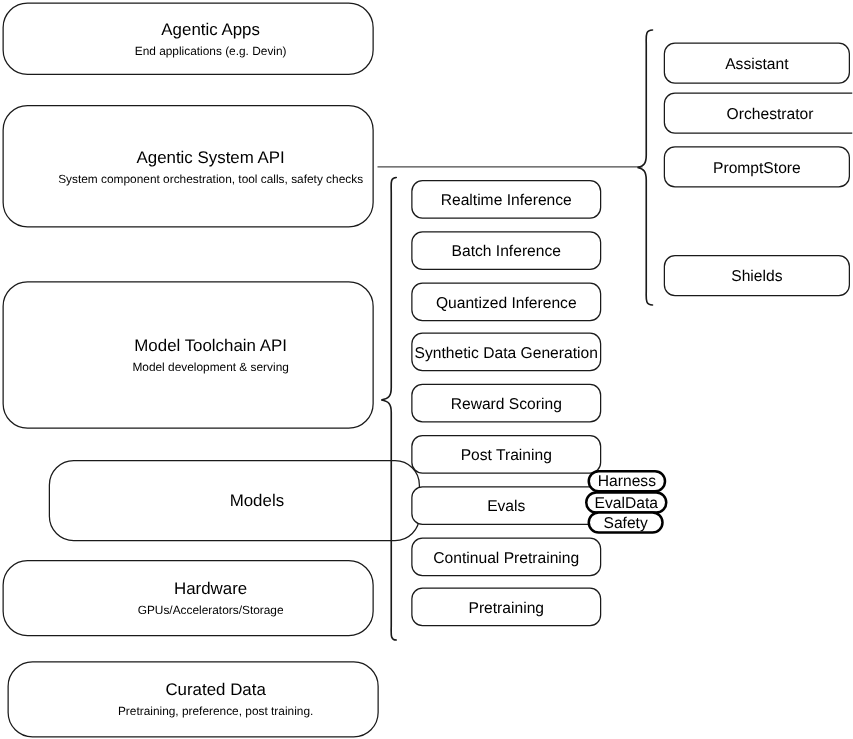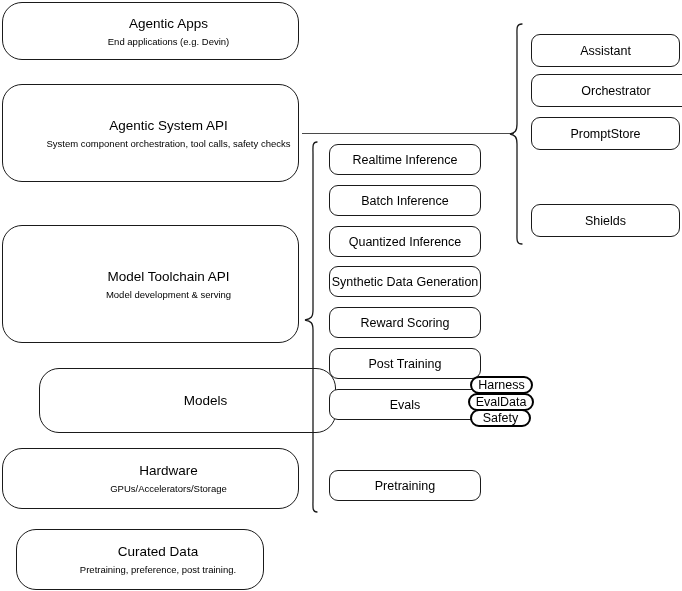--- a/index.html
+++ b/index.html
@@ -103,21 +103,21 @@
 
   <div class="box" style="left:2px; top:368px; width:297px; height:65px;margin-left:37px;">
     <div class="layer-title">Models</div>
   </div>
 
   <div class="box" style="left:2px; top:448px; width:297px; height:61px;">
     <div class="layer-title">Hardware</div>
     <div class="layer-sub">GPUs/Accelerators/Storage</div>
   </div>
 
-  <div class="box" style="left:16px; top:529px; width:248px; height:61px;">
+  <div class="box" style="left:6px; top:529px; width:297px; height:61px;">
     <div class="layer-title">Curated Data</div>
     <div class="layer-sub">Pretraining, preference, post training.</div>
   </div>
 
   <div class="connector" style="left:302px; top:133px; width:212px;"></div>
 
   <div class="brace" style="left:508px; top:20px; width:16px; height:230px;">
     <svg width="16" height="230" viewBox="0 0 16 230" fill="none">
       <path d="M14 4 C8 4, 9 9, 9 16 L9 104 C9 111, 7 113, 2 114 C7 115, 9 117, 9 124 L9 212 C9 219, 8 224, 14 224" stroke="#1a1a1a" stroke-width="1.3" fill="none" stroke-linecap="round"></path>
     </svg>
@@ -156,20 +156,23 @@
   </div>
   <div class="cap-box" style="left:329px; top:266px; width:152px; height:31px;">
     <span>Synthetic Data Generation</span>
   </div>
   <div class="cap-box" style="left:329px; top:348px; width:152px; height:31px;">
     <span>Post Training</span>
   </div>
   <div class="cap-box" style="left:329px; top:389px; width:152px; height:31px;">
     <span>Evals</span>
   </div>
+  <div class="cap-box" style="left:329px; top:430px; width:152px; height:31px;">
+    <span>Continual Pretraining</span>
+  </div>
   <div class="cap-box" style="left:329px; top:470px; width:152px; height:31px;">
     <span>Pretraining</span>
   </div>
 
   <div class="pill" style="left:470px; top:376px; width:63px; height:18px;">
     <span>Harness</span>
   </div>
   <div class="pill" style="left:468px; top:393px; width:66px; height:18px;">
     <span>EvalData</span>
   </div>

